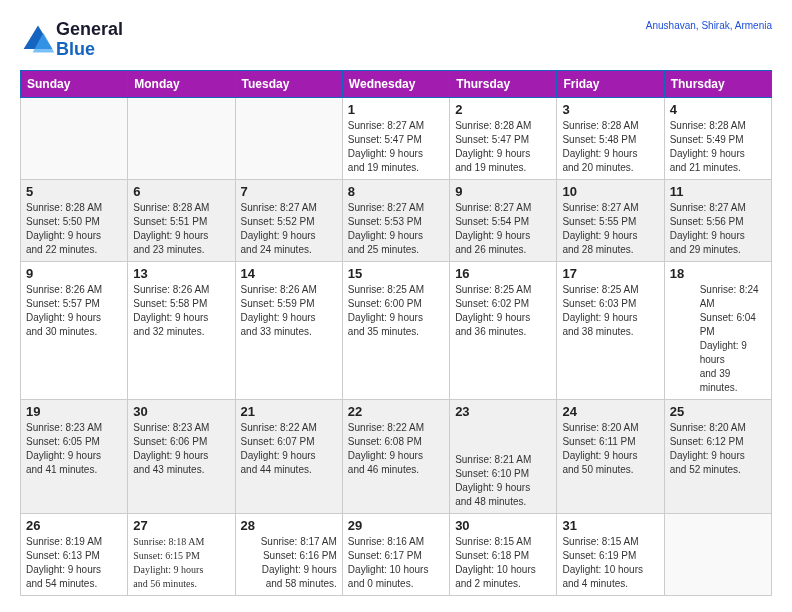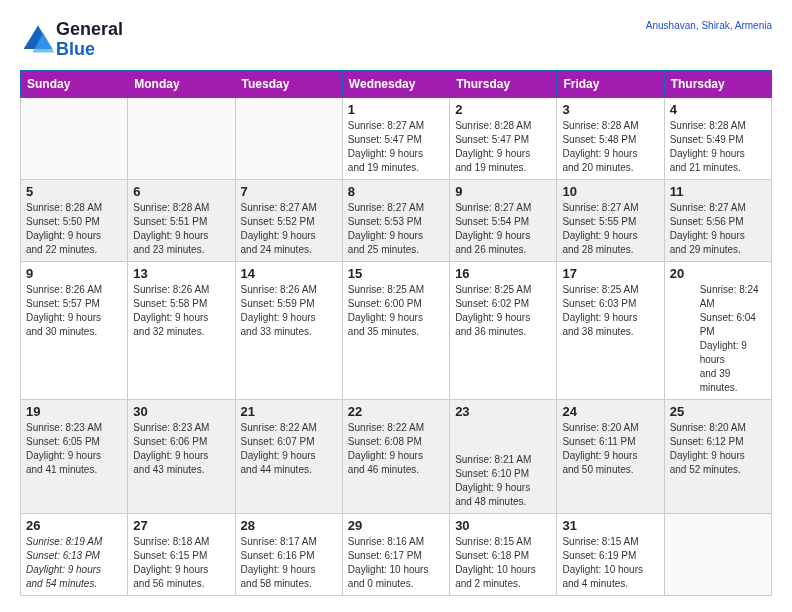--- a/index.html
+++ b/index.html
@@ -237,21 +237,21 @@
 and 36 minutes.</div>
         </td>
         <td>
           <div class="day-num">17</div>
           <div class="day-info" style="white-space: pre-line;">Sunrise: 8:25 AM
 Sunset: 6:03 PM
 Daylight: 9 hours
 and 38 minutes.</div>
         </td>
         <td>
-          <div class="day-num">20</div>
+          <div class="day-num">18</div>
           <div class="day-info" style="white-space: pre-line; margin-left: 30px;">Sunrise: 8:24 AM
 Sunset: 6:04 PM
 Daylight: 9 hours
 and 39 minutes.</div>
         </td>
       </tr>
       <tr class="row-shaded">
         <td>
           <div class="day-num">19</div>
           <div class="day-info" style="white-space: pre-line;">Sunrise: 8:23 AM
@@ -298,35 +298,35 @@
           <div class="day-num">25</div>
           <div class="day-info" style="white-space: pre-line;">Sunrise: 8:20 AM
 Sunset: 6:12 PM
 Daylight: 9 hours
 and 52 minutes.</div>
         </td>
       </tr>
       <tr>
         <td>
           <div class="day-num">26</div>
-          <div class="day-info" style="white-space: pre-line; font-style: italic;">Sunrise: 8:19 AM
+          <div class="day-info" style="white-space: pre-line;">Sunrise: 8:19 AM
 Sunset: 6:13 PM
 Daylight: 9 hours
 and 54 minutes.</div>
         </td>
         <td>
           <div class="day-num">27</div>
-          <div class="day-info" style="white-space: pre-line;">Sunrise: 8:18 AM
+          <div class="day-info" style="white-space: pre-line; font-family: Liberation Serif, serif;">Sunrise: 8:18 AM
 Sunset: 6:15 PM
 Daylight: 9 hours
 and 56 minutes.</div>
         </td>
         <td>
           <div class="day-num">28</div>
-          <div class="day-info" style="white-space: pre-line;">Sunrise: 8:17 AM
+          <div class="day-info" style="white-space: pre-line; text-align: right;">Sunrise: 8:17 AM
 Sunset: 6:16 PM
 Daylight: 9 hours
 and 58 minutes.</div>
         </td>
         <td>
           <div class="day-num">29</div>
           <div class="day-info" style="white-space: pre-line;">Sunrise: 8:16 AM
 Sunset: 6:17 PM
 Daylight: 10 hours
 and 0 minutes.</div>

